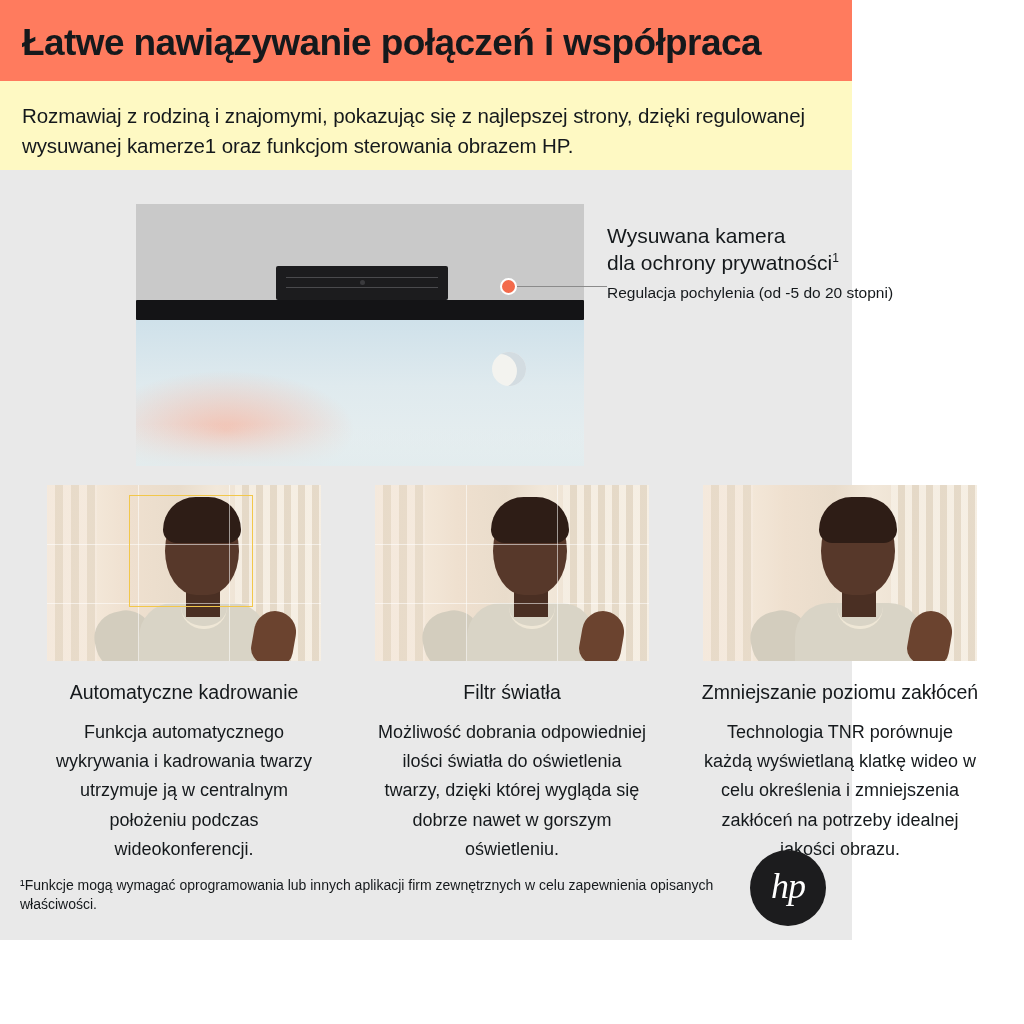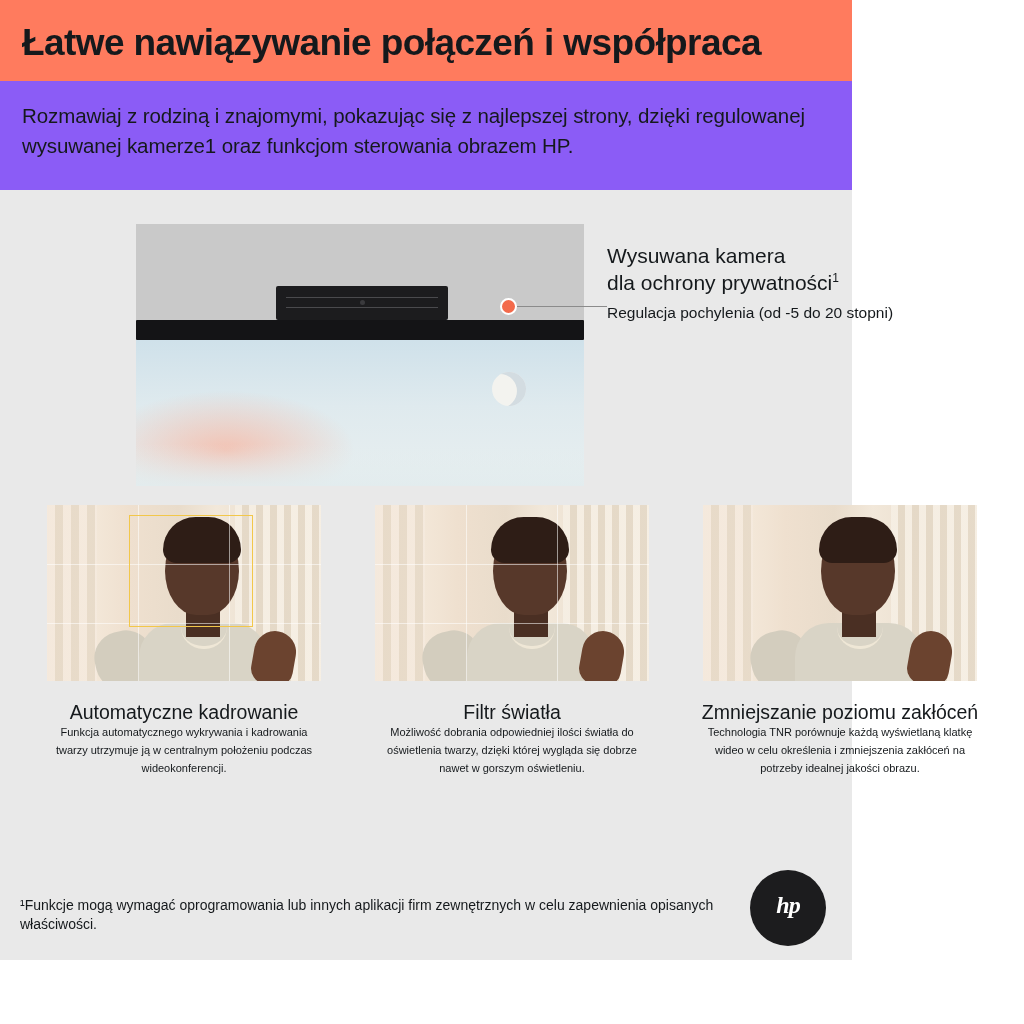--- a/index.html
+++ b/index.html
@@ -21,22 +21,22 @@
     padding: 22px 22px 18px 22px;
   }
   .banner h1 {
     font-size: 37px;
     line-height: 1.12;
     font-weight: 700;
     color: #15191c;
     letter-spacing: -0.6px;
   }
   .subbanner {
-    background: #8b5cf6;
-    padding: 20px 22px 30px 22px;
+    background: #fef9c3;
+    padding: 20px 22px 10px 22px;
   }
   .subbanner p {
     font-size: 20.5px;
     line-height: 1.42;
     color: #15191c;
     font-weight: 400;
     letter-spacing: -0.1px;
   }
 
   
@@ -258,21 +258,22 @@
   }
 
   .card-title {
     margin-top: 20px;
     font-size: 19.5px;
     color: #15191c;
     font-weight: 400;
     line-height: 1.2;
   }
   .card-desc {
-    font-size: 11px;
+    margin-top: 14px;
+    font-size: 18px;
     line-height: 1.62;
     color: #15191c;
     padding: 0 14px;
   }
 
   
   .footnote {
     position: absolute;
     left: 20px; bottom: 26px;
     width: 700px;
@@ -287,22 +288,22 @@
     border-radius: 50%;
     background: #1c1c1e;
     display: flex;
     align-items: center;
     justify-content: center;
   }
   .hp-logo .letters {
     color: #ffffff;
     font-family: "Liberation Serif", serif;
     font-style: italic;
-    font-weight: 700;
-    font-size: 24px;
+    font-weight: 400;
+    font-size: 36px;
     letter-spacing: -1px;
     transform: translateY(-2px);
   }
 </style>
 </head>
 <body>
 
 <div class="page">
 
   <div class="banner">

